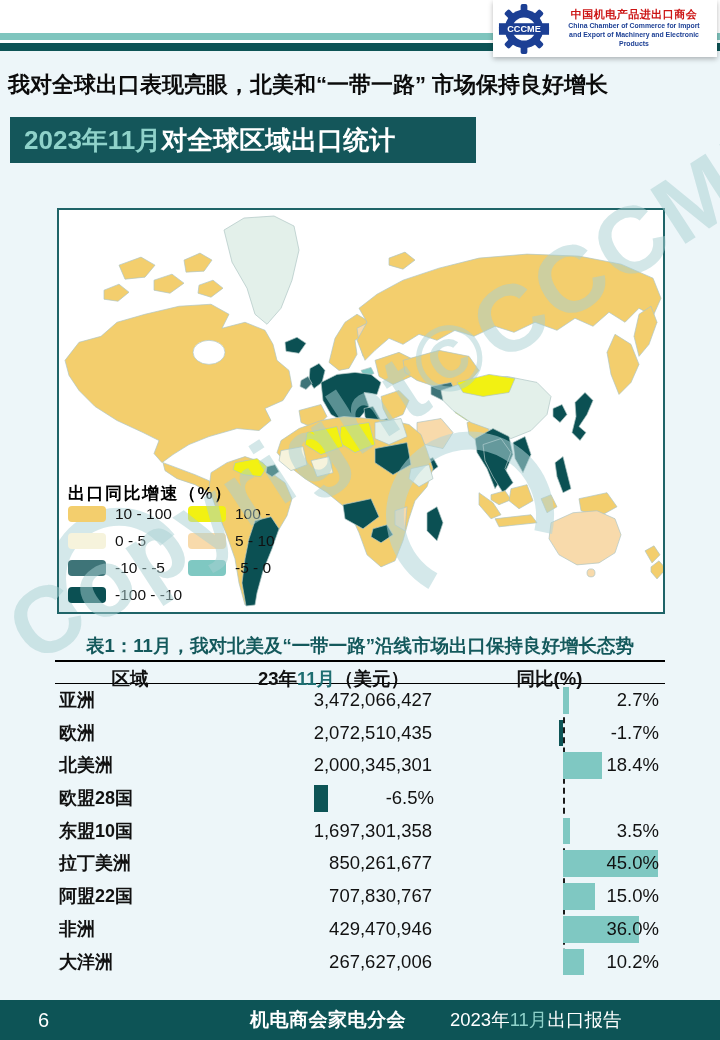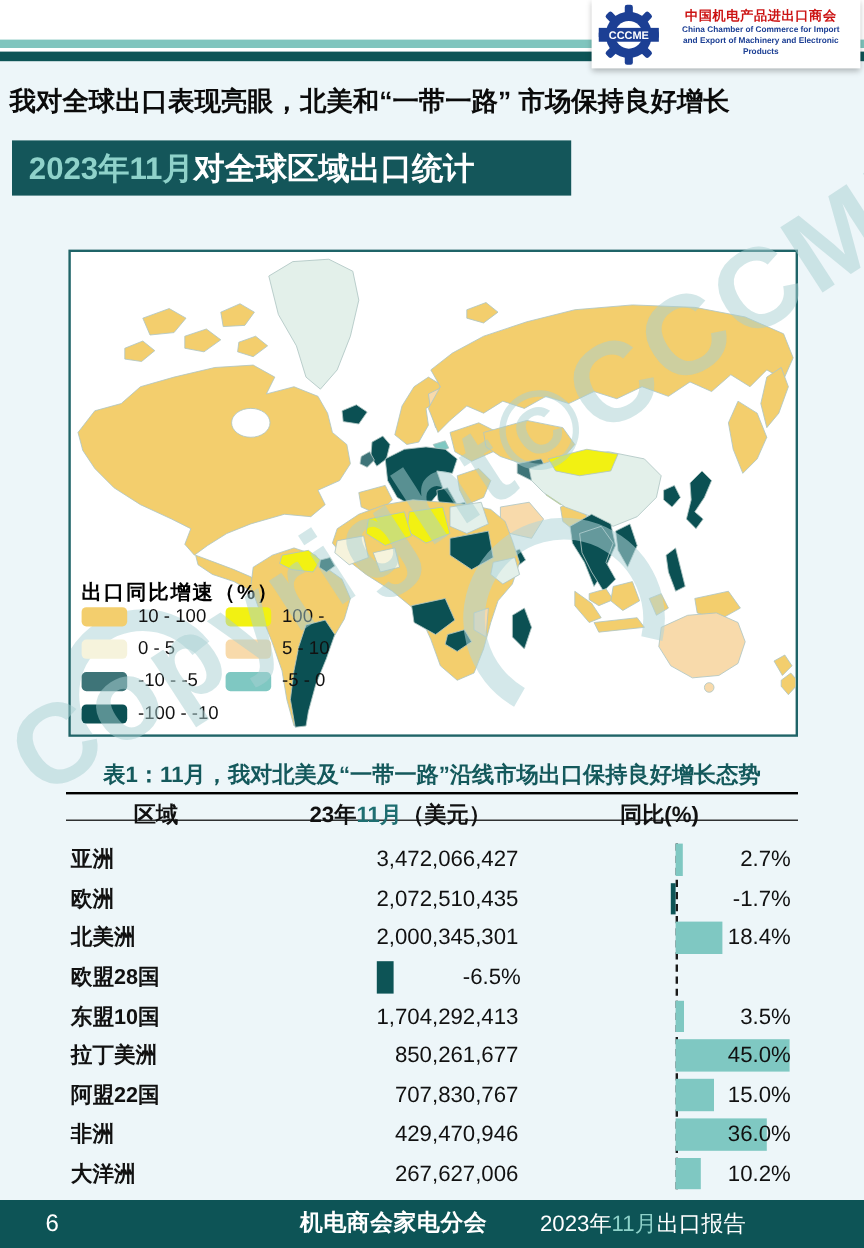--- a/index.html
+++ b/index.html
@@ -54,21 +54,21 @@
   .thead{
     display:grid;grid-template-columns:150px 235px 225px;height:24px;line-height:34px;
     border-top:2.5px solid #000;border-bottom:1.6px solid #000;box-sizing:border-box;
     font-size:18.5px;font-weight:bold;
   }
   .th-region{text-align:center;}
   .th-value{text-align:center;padding-left:22px;white-space:nowrap;}
   .th-yoy{text-align:center;padding-right:6px;}
   .hl-month{color:#1E6E71;}
 
-  .tbody{position:relative;margin-top:16px;}
+  .tbody{position:relative;}
   .axis{position:absolute;left:508px;top:3px;bottom:3px;width:0;border-left:2px dashed #1a1a1a;z-index:0;}
   .trow{display:grid;grid-template-columns:150px 235px 225px;height:32.7px;line-height:32.7px;}
   .c-region{padding-left:4px;font-weight:bold;font-size:18px;white-space:nowrap;}
   .c-value{text-align:right;padding-right:8px;font-size:18.5px;}
   .c-bar{position:relative;}
   .bar{position:absolute;top:3px;height:calc(100% - 6px);z-index:1;}
   .bar.pos{background:var(--bar-pos);}
   .bar.neg{background:var(--bar-neg);}
   .pct{position:absolute;right:6px;top:0;z-index:2;font-size:18.5px;color:#111;}
 
@@ -278,21 +278,21 @@
         </div>
         <div class="trow">
           <div class="c-region">欧盟28国</div>
           <div class="c-bar">
             <div class="bar neg" style="width: 13.65px; left: 109.35px;"></div>
             <span class="pct">-6.5%</span>
           </div>
         </div>
         <div class="trow">
           <div class="c-region">东盟10国</div>
-          <div class="c-value">1,704,292,413</div>
+          <div class="c-value">1,697,301,358</div>
           <div class="c-bar">
             <div class="bar pos" style="width: 7.35px; left: 123px;"></div>
             <span class="pct">3.5%</span>
           </div>
         </div>
         <div class="trow">
           <div class="c-region">拉丁美洲</div>
           <div class="c-value">850,261,677</div>
           <div class="c-bar">
             <div class="bar pos" style="width: 94.5px; left: 123px;"></div>

